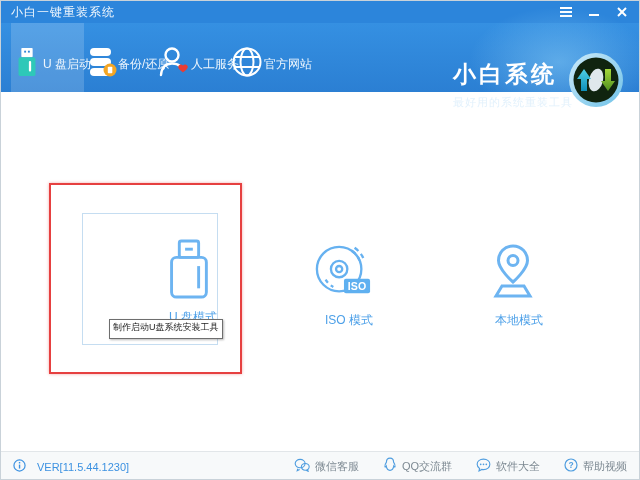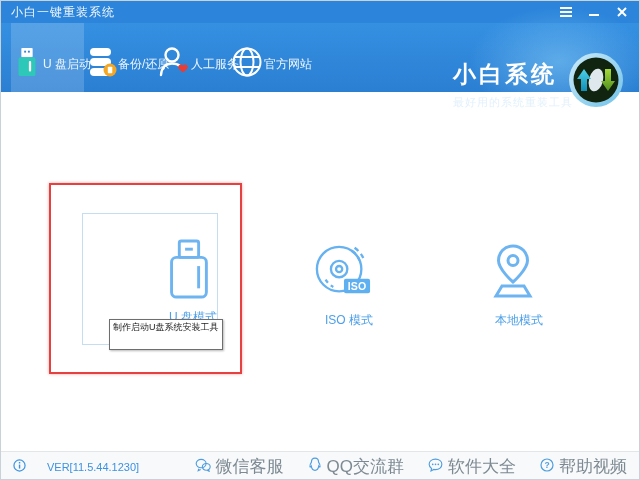--- a/index.html
+++ b/index.html
@@ -43,33 +43,33 @@
 
   .mode-usb { position:absolute; left:81px; top:121px; width:136px; height:132px;
     border:1px solid #c5ddf1; padding-top:24px; }
   .mode-usb .mlabel { margin-top:5px; }
 
   .mode-iso { position:absolute; left:272px; top:150px; width:100px; }
   .mode-iso .mlabel { margin-top:8px; }
   .mode-local { position:absolute; left:442px; top:150px; width:100px; }
   .mode-local .mlabel { margin-top:8px;margin-left:37px; }
 
-  .tooltip { position:absolute; left:108px; top:227px; height:31px; line-height:15px;
+  .tooltip { position:absolute; left:108px; top:227px; height:20px; line-height:15px;
     background:#ffffff; border:1px solid #6e6e6e; box-shadow:1px 1px 2px rgba(0,0,0,.28);
     font-size:9px; color:#1c1c1c; padding:0 3px; white-space:nowrap; z-index:3; }
 
   
   .footer { position:absolute; left:0; top:450px; width:100%; height:30px;
     background:#f7f9fa; border-top:1px solid #e2e6e9; display:flex; align-items:center;
     padding:0 12px; }
-  .version { display:flex; align-items:center; gap:21px; color:#3d92e1; font-size:11px; cursor:pointer; }
+  .version { display:flex; align-items:center; gap:11px; color:#3d92e1; font-size:11px; cursor:pointer; }
   .footer .spacer { flex:1; }
   .flinks { display:flex; align-items:center; gap:24px; }
   .flink { display:flex; align-items:center; gap:5px; cursor:pointer; }
-  .flink .flabel { font-size:17px; color:#7e8a93; white-space:nowrap; }
+  .flink .flabel { font-size:11px; color:#7e8a93; white-space:nowrap; }
 </style>
 </head>
 <body>
 
 <div class="window">
 
   <div class="titlebar">
     <span class="title">小白一键重装系统</span>
     <span class="spacer"></span>
     <div class="winctl">

